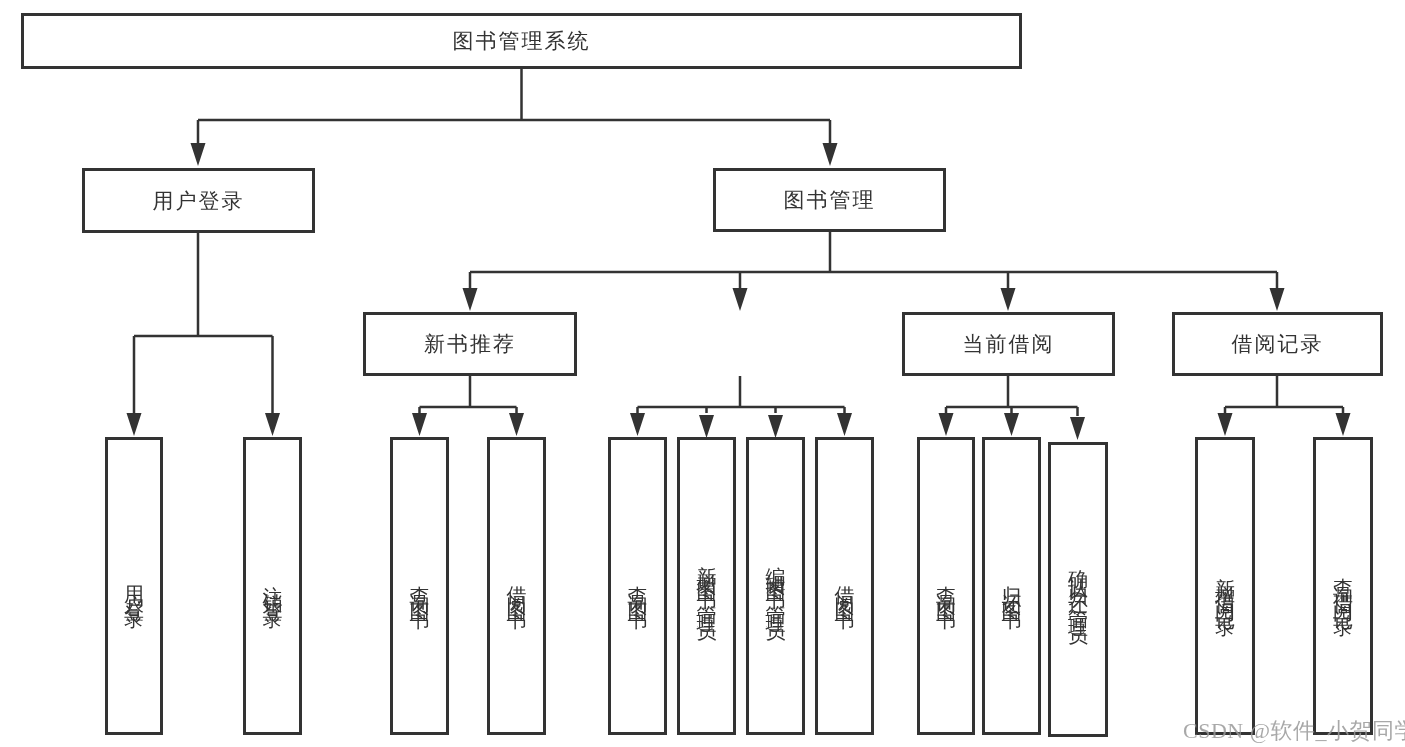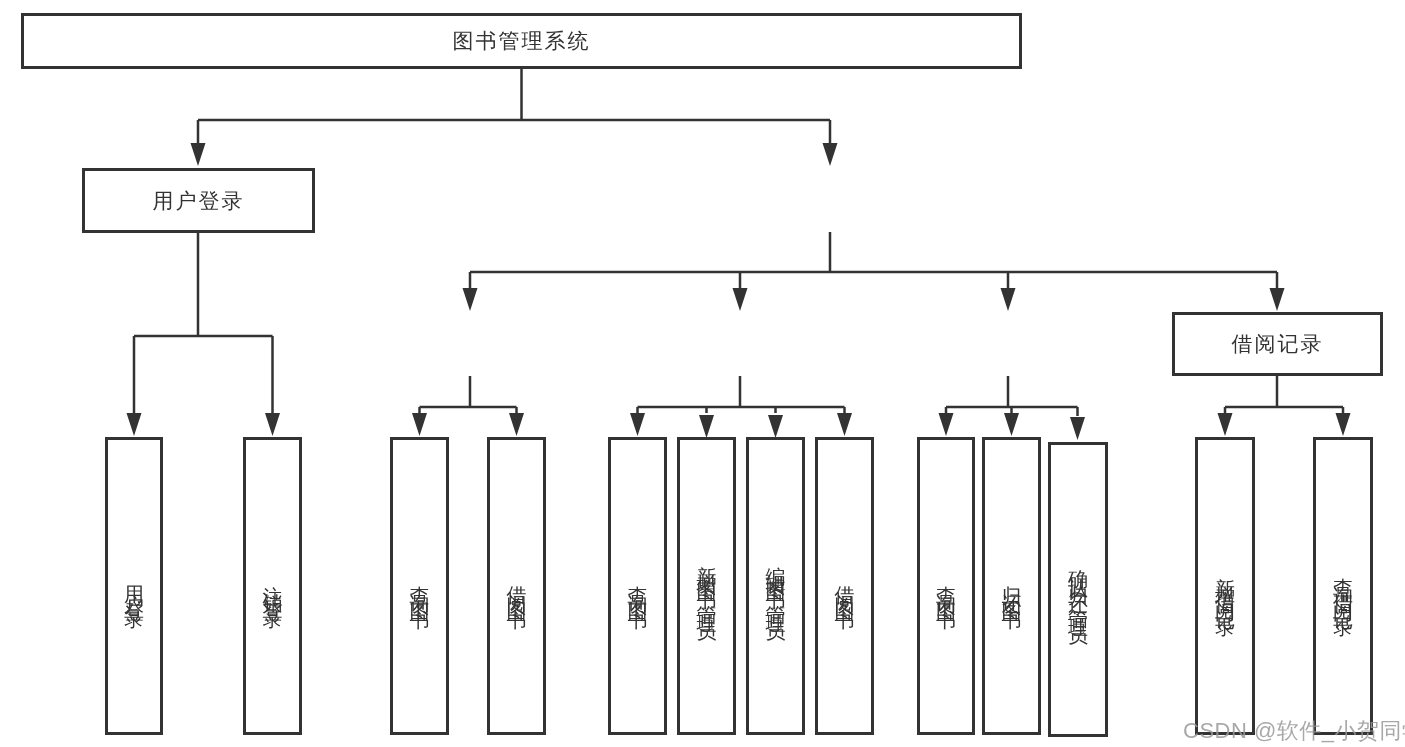--- a/index.html
+++ b/index.html
@@ -6,21 +6,21 @@
     --line:#333333;
     --text:#333333;
     --bg:#ffffff;
     --wm:#9a9a9a;
   }
   html,body{margin:0;padding:0;background:var(--bg);}
   .canvas{
     position:relative;
     width:1405px;height:747px;
     background:var(--bg);
-    font-family:Liberation Sans, sans-serif;
+    font-family:Liberation Serif, serif;
     overflow:hidden;
   }
   .wires{position:absolute;left:0;top:0;width:1405px;height:747px;pointer-events:none;}
   .ln{stroke:var(--line);stroke-width:2.5;fill:none;}
   .tri{fill:var(--line);stroke:none;}
   .box{
     position:absolute;
     box-sizing:border-box;
     border:3px solid var(--line);
     background:#fff;
@@ -76,21 +76,30 @@
     <path class="tri" d="M1225 436 l-7.5 -23 h15 z M1343 436 l-7.5 -23 h15 z"></path>
   </svg>
 
   <div class="box h" style="left:21px;top:13px;width:1001px;height:56px">
     <span>图书管理系统</span>
   </div>
 
   <div class="box h" style="left:82px;top:168px;width:233px;height:65px">
     <span>用户登录</span>
   </div>
+  <div class="box h" style="left:713px;top:168px;width:233px;height:64px">
+    <span>图书管理</span>
+  </div>
 
+  <div class="box h" style="left:363px;top:312px;width:214px;height:64px">
+    <span>新书推荐</span>
+  </div>
+  <div class="box h" style="left:902px;top:312px;width:213px;height:64px">
+    <span>当前借阅</span>
+  </div>
   <div class="box h" style="left:1172px;top:312px;width:211px;height:64px">
     <span>借阅记录</span>
   </div>
 
   <div class="box v" style="left:105px;top:437px;width:58px;height:298px">
     <span class="vt">用户登录</span>
   </div>
   <div class="box v" style="left:243px;top:437px;width:59px;height:298px">
     <span class="vt">注销登录</span>
   </div>

